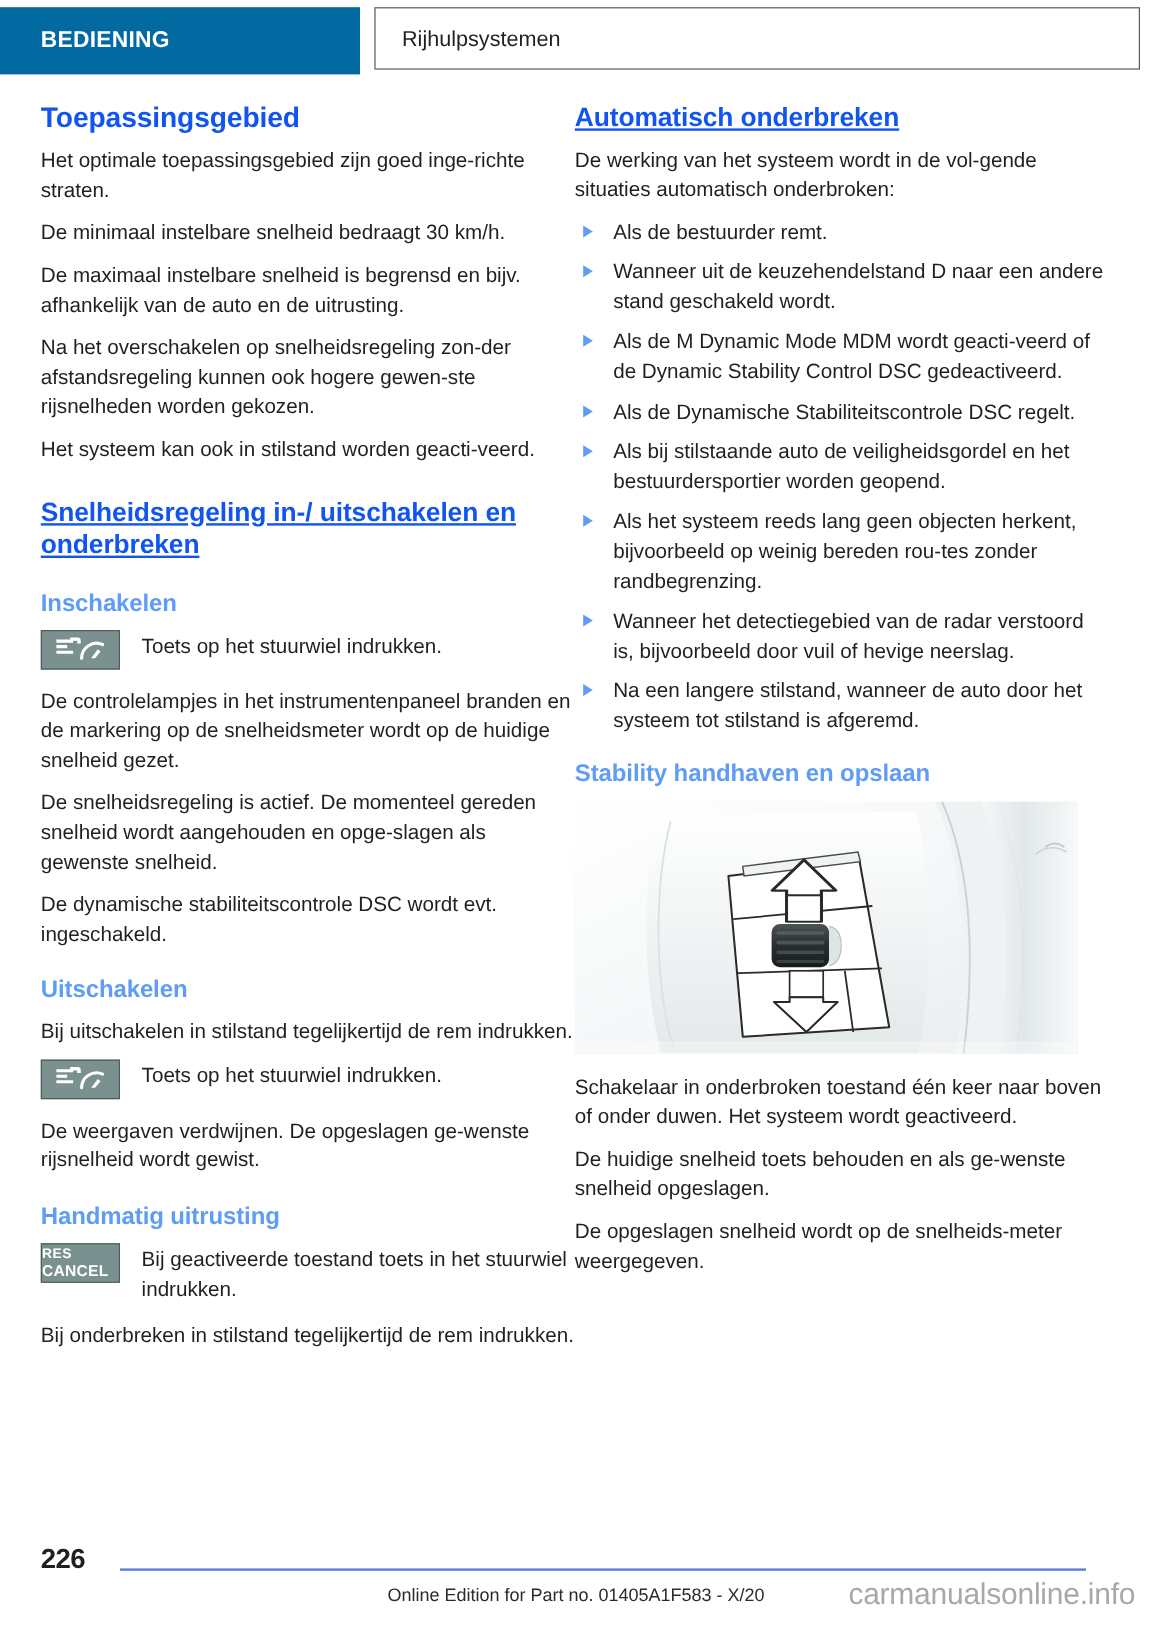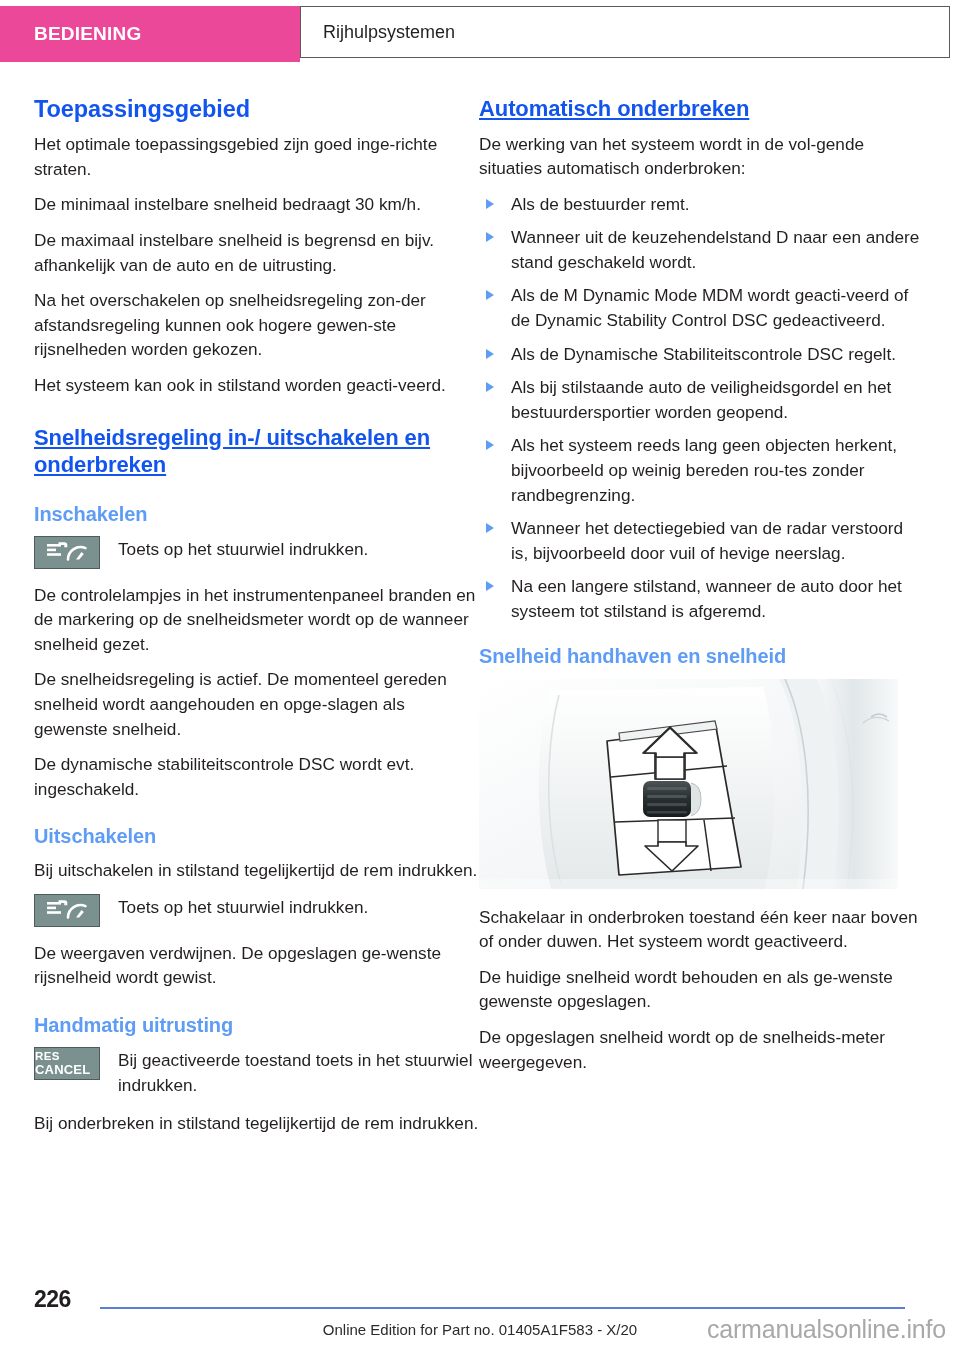--- a/index.html
+++ b/index.html
@@ -23,48 +23,49 @@
     position: absolute;
     top: 6px;
     left: 0;
     width: 960px;
     height: 56px;
     display: flex;
     align-items: stretch;
   }
   .header-section-tab {
     width: 300px;
-    background: #ec4899;
+    background: #0369a1;
     color: #ffffff;
     font-size: 19px;
     font-weight: bold;
     letter-spacing: 0.2px;
     display: flex;
     align-items: center;
     padding-left: 34px;
   }
   .header-topic-tab {
     flex: 1;
+    margin-left: 12px;
     margin-right: 10px;
     border: 1px solid #5a5a5a;
     border-top: 1px solid #5a5a5a;
     background: #ffffff;
     color: #231f20;
     font-size: 18px;
     display: flex;
     align-items: center;
     padding-left: 22px;
     height: 52px;
     align-self: flex-start;
   }
 
   
   .content {
     position: absolute;
-    top: 95px;
+    top: 84px;
     left: 0;
     width: 960px;
     height: 1170px;
     display: flex;
   }
   .col {
     width: 445px;
     padding: 0;
   }
   .col-left { margin-left: 34px; margin-right: 0; }
@@ -268,21 +269,21 @@
             <path d="M12 16.2 h14 v2.6 h-14 z"></path>
             <path d="M23.5 5.2 l6.2 0 c1.6 0 2.6 1 2.6 2.4 l0 2.6 -3 0 0 -2.2 -5.8 0 z"></path>
           </g>
           <path d="M33 22.5 a12.5 12.5 0 0 1 17.5 -11.4" fill="none" stroke="#ffffff" stroke-width="2.6" stroke-linecap="round"></path>
           <path d="M41 22.5 l5.5 -7.4 2.3 1.9 -4.6 5.5 z" fill="#ffffff"></path>
         </svg>
       </div>
       <div class="icon-text">Toets op het stuurwiel indrukken.</div>
     </div>
 
-    <p class="body-text">De controlelampjes in het instrumentenpaneel branden en de markering op de snelheidsmeter wordt op de wanneer snelheid gezet.</p>
+    <p class="body-text">De controlelampjes in het instrumentenpaneel branden en de markering op de snelheidsmeter wordt op de huidige snelheid gezet.</p>
     <p class="body-text">De snelheidsregeling is actief. De momenteel gereden snelheid wordt aangehouden en opge-slagen als gewenste snelheid.</p>
     <p class="body-text">De dynamische stabiliteitscontrole DSC wordt evt. ingeschakeld.</p>
 
     <h3 class="h3">Uitschakelen</h3>
 
     <p class="body-text">Bij uitschakelen in stilstand tegelijkertijd de rem indrukken.</p>
 
     <div class="icon-row">
       <div class="btn-icon">
         <svg width="63" height="30" viewBox="0 0 63 30" aria-hidden="true">
@@ -325,21 +326,21 @@
       <li><span class="tri"></span><span>Wanneer uit de keuzehendelstand D naar een andere stand geschakeld wordt.</span></li>
       <li><span class="tri"></span><span>Als de M Dynamic Mode MDM wordt geacti-veerd of de Dynamic Stability Control DSC gedeactiveerd.</span></li>
       <li><span class="tri"></span><span>Als de Dynamische Stabiliteitscontrole DSC regelt.</span></li>
       <li><span class="tri"></span><span>Als bij stilstaande auto de veiligheidsgordel en het bestuurdersportier worden geopend.</span></li>
       <li><span class="tri"></span><span>Als het systeem reeds lang geen objecten herkent, bijvoorbeeld op weinig bereden rou-tes zonder randbegrenzing.</span></li>
       <li><span class="tri"></span><span>Wanneer het detectiegebied van de radar verstoord is, bijvoorbeeld door vuil of hevige neerslag.</span></li>
       <li><span class="tri"></span><span>Na een langere stilstand, wanneer de auto door het systeem tot stilstand is afgeremd.</span></li>
     </ul>
 
 
-    <h3 class="h3 tight">Snelheid handhaven en snelheid</h3>
+    <h3 class="h3 tight">Stability handhaven en opslaan</h3>
 
     <div class="figure">
       <svg width="419" height="210" viewBox="0 0 419 210" aria-hidden="true">
         <defs>
           <linearGradient id="bgGrad" x1="0" y1="0" x2="1" y2="1">
             <stop offset="0%" stop-color="#ffffff"></stop>
             <stop offset="55%" stop-color="#f4f6f7"></stop>
             <stop offset="100%" stop-color="#e7ebec"></stop>
           </linearGradient>
           <linearGradient id="padGrad" x1="0" y1="0" x2="0" y2="1">
@@ -404,21 +405,21 @@
         </g>
         <g stroke="#2a2a2a" stroke-width="1.7" stroke-linejoin="round" fill="#ffffff">
           <path d="M179 163 L179 167 L166 167 L193 192 L219 167 L207 167 L207 163 Z"></path>
         </g>
 
         <path d="M0 200 L419 200 L419 210 L0 210 Z" fill="#ffffff" opacity="0.35"></path>
       </svg>
     </div>
 
     <p class="body-text">Schakelaar in onderbroken toestand één keer naar boven of onder duwen. Het systeem wordt geactiveerd.</p>
-    <p class="body-text">De huidige snelheid wordt behouden en als ge-wenste gewenste opgeslagen.</p>
+    <p class="body-text">De huidige snelheid toets behouden en als ge-wenste snelheid opgeslagen.</p>
     <p class="body-text last">De opgeslagen snelheid wordt op de snelheids-meter weergegeven.</p>
   </div>
 </div>
 
 <div class="footer">
   <div class="page-number">226</div>
   <div class="footer-rule"></div>
   <div class="footer-edition">Online Edition for Part no. 01405A1F583 - X/20</div>
   <div class="watermark">carmanualsonline.info</div>
 </div>

